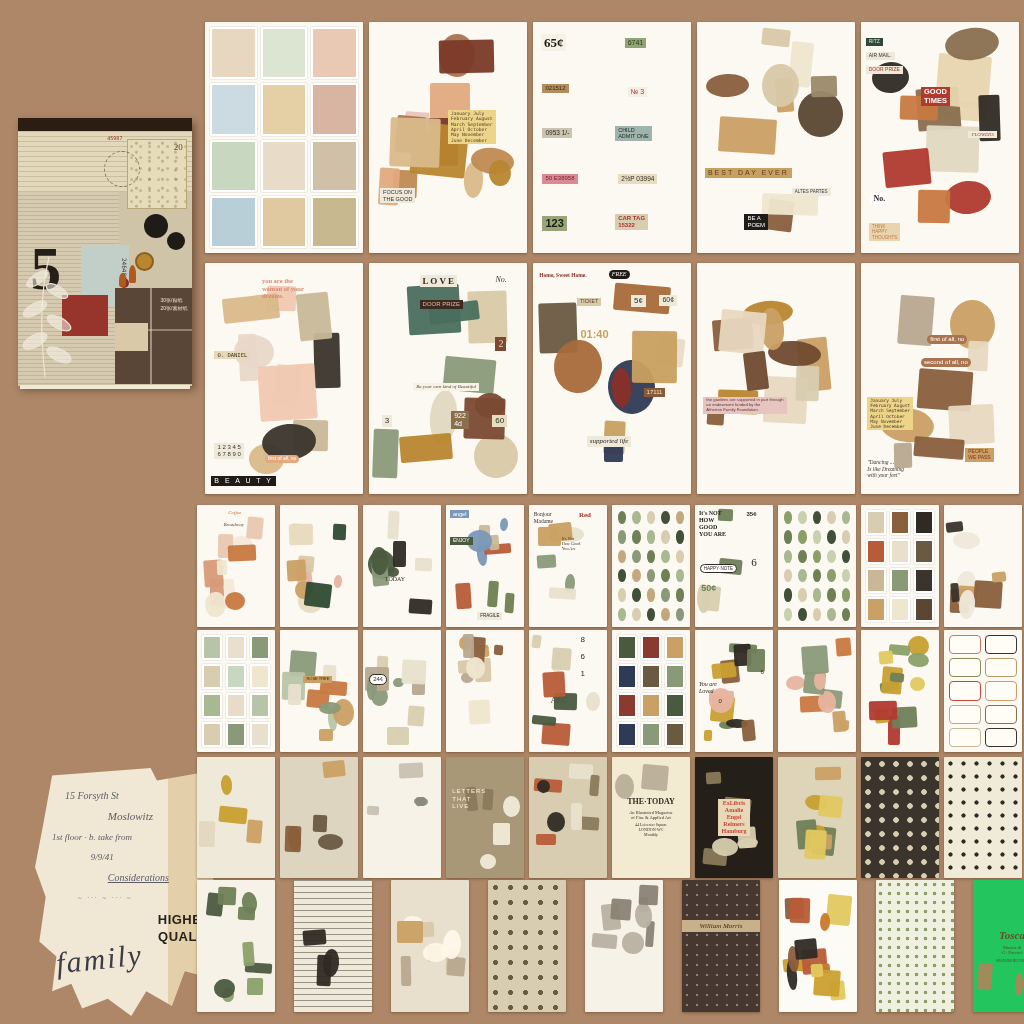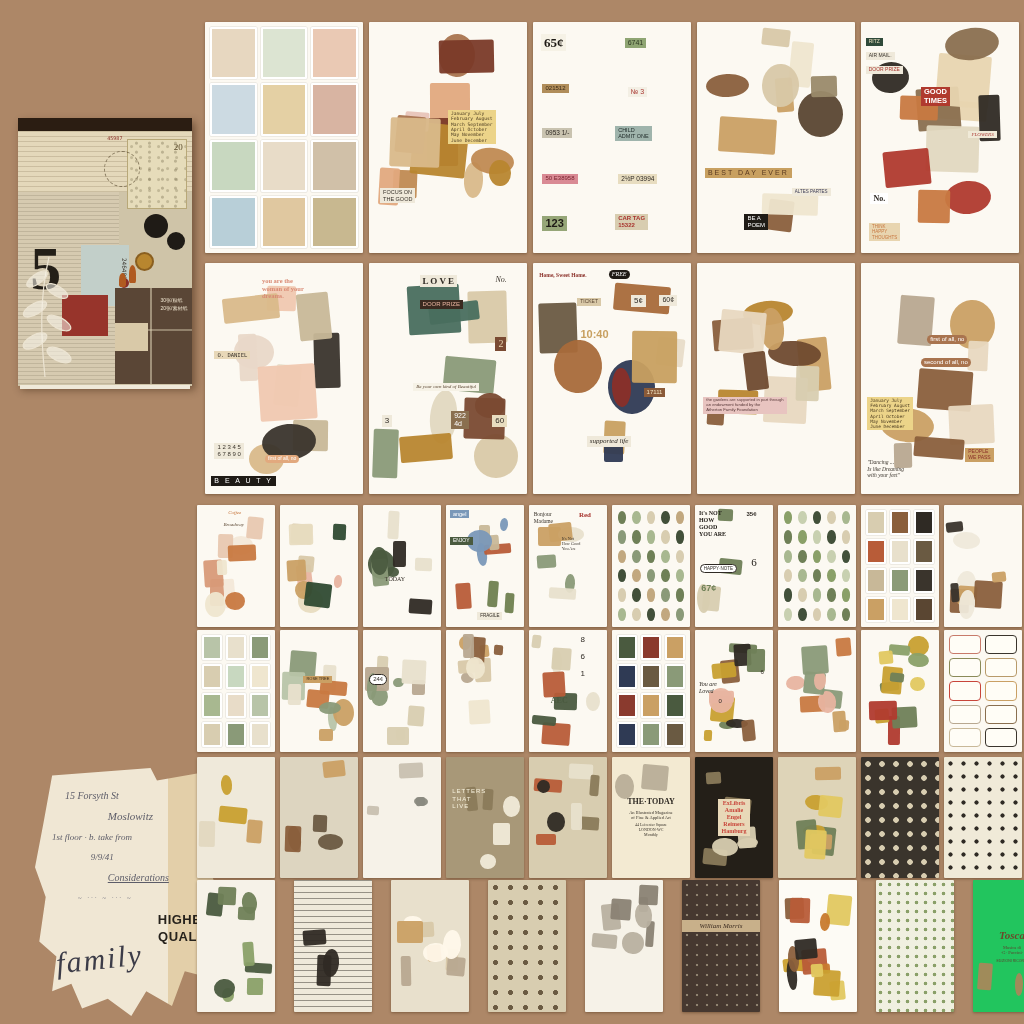--- a/index.html
+++ b/index.html
@@ -305,21 +305,21 @@
         <div class="blk" style="width: 23.7636%; height: 21.6949%; left: 3.85015%; top: 17.3877%; background: rgb(106, 90, 66); border-radius: 2px; transform: rotate(-1.76206deg); opacity: 0.95;"></div>
         <div class="blk" style="width: 11.8809%; height: 8.13195%; left: 44.7387%; top: 77.8556%; background: rgb(47, 58, 84); border-radius: 2px; transform: rotate(-0.0225651deg); opacity: 0.95;"></div>
         <div class="blk" style="width: 28.7199%; height: 22.4258%; left: 62.5718%; top: 29.4855%; background: rgb(200, 160, 96); border-radius: 2px; transform: rotate(0.417035deg); opacity: 0.95;"></div>
         <div class="blk" style="width: 30.0646%; height: 23.0733%; left: 13.3575%; top: 33.2275%; background: rgb(168, 106, 58); border-radius: 50%; transform: rotate(4.26662deg); opacity: 0.95;"></div>
         <div class="stack"></div>
         <div class="txt" style="font-size: 5.5px; color: rgb(138, 47, 40); font-family: &quot;Liberation Serif&quot;, serif; font-weight: bold; left: 4%; top: 4%;">Home, Sweet Home.</div>
         <div class="txt" style="font-size: 6px; color: rgb(255, 255, 255); font-family: &quot;Liberation Serif&quot;, serif; font-style: italic; background: rgb(31, 27, 22); padding: 1px 3px; border-radius: 7px; left: 48%; top: 3%;">FREE</div>
         <div class="txt" style="font-size: 5px; color: rgb(90, 70, 50); font-family: &quot;Liberation Sans&quot;, sans-serif; background: rgb(217, 201, 168); padding: 1px 3px; left: 28%; top: 15%;">TICKET</div>
         <div class="txt" style="font-size: 8px; color: rgb(47, 42, 36); font-family: &quot;Liberation Sans&quot;, sans-serif; background: rgb(239, 233, 218); padding: 1px 3px; left: 62%; top: 14%;">5¢</div>
         <div class="txt" style="font-size: 7px; color: rgb(47, 42, 36); font-family: &quot;Liberation Sans&quot;, sans-serif; background: rgb(239, 233, 218); padding: 1px 3px; left: 80%; top: 14%;">60¢</div>
-        <div class="txt" style="font-size: 11px; color: rgb(200, 160, 96); font-family: &quot;Liberation Sans&quot;, sans-serif; font-weight: bold; left: 30%; top: 28%;">10:40</div>
+        <div class="txt" style="font-size: 11px; color: rgb(200, 160, 96); font-family: &quot;Liberation Sans&quot;, sans-serif; font-weight: bold; left: 30%; top: 28%;">01:40</div>
         <div class="txt" style="font-size: 6px; color: rgb(240, 226, 192); font-family: &quot;Liberation Sans&quot;, sans-serif; background: rgb(138, 90, 56); padding: 1px 3px; left: 70%; top: 54%;">17111</div>
         <div class="txt" style="font-size: 7px; color: rgb(47, 42, 36); font-family: &quot;Liberation Serif&quot;, serif; font-style: italic; background: rgb(239, 233, 218); padding: 1px 3px; left: 34%; top: 75%;">supported life</div>
       </div>
       <div class="sheet">
         <div class="blk" style="width: 31.8712%; height: 10.5207%; left: 29.1465%; top: 16.4982%; background: rgb(184, 134, 47); border-radius: 50%; transform: rotate(-5.00136deg); opacity: 0.95;"></div>
         <div class="blk" style="width: 10.5194%; height: 7.13678%; left: 6.03447%; top: 63.1183%; background: rgb(138, 95, 60); border-radius: 2px; transform: rotate(3.56529deg); opacity: 0.95;"></div>
         <div class="blk" style="width: 18.8522%; height: 22.7948%; left: 64.5455%; top: 32.5992%; background: rgb(202, 160, 100); border-radius: 2px; transform: rotate(-5.76054deg); opacity: 0.95;"></div>
         <div class="blk" style="width: 27.0982%; height: 19.7695%; left: 42.5931%; top: 49.4018%; background: rgb(232, 216, 192); border-radius: 2px; transform: rotate(2.84213deg); opacity: 0.95;"></div>
         <div class="blk" style="width: 33.4115%; height: 10.7058%; left: 44.9036%; top: 33.7867%; background: rgb(111, 74, 47); border-radius: 50%; transform: rotate(4.0091deg); opacity: 0.95;"></div>
         <div class="blk" style="width: 14.7613%; height: 15.1748%; left: 62.9419%; top: 44.3925%; background: rgb(216, 205, 176); border-radius: 2px; transform: rotate(1.4132deg); opacity: 0.95;"></div>
@@ -471,21 +471,21 @@
         <div class="blk" style="width: 21.9072%; height: 20.2712%; left: 10.3221%; top: 66.3753%; background: rgb(216, 205, 176); border-radius: 2px; transform: rotate(5.88032deg); opacity: 0.95;"></div>
         <div class="blk" style="width: 19.0122%; height: 9.43668%; left: 29.1927%; top: 3.66604%; background: rgb(111, 128, 87); border-radius: 2px; transform: rotate(2.08896deg); opacity: 0.95;"></div>
         <div class="stack"></div>
         <div class="txt" style="font-size: 6px; color: rgb(31, 27, 22); font-family: &quot;Liberation Serif&quot;, serif; font-weight: bold; left: 5%; top: 4%;">It's NOT
 HOW
 GOOD
 YOU ARE</div>
         <div class="txt" style="font-size: 6px; color: rgb(47, 42, 36); font-family: &quot;Liberation Sans&quot;, sans-serif; font-weight: bold; left: 66%; top: 5%;">35¢</div>
         <div class="txt" style="font-size: 4.5px; color: rgb(47, 42, 36); font-family: &quot;Liberation Sans&quot;, sans-serif; background: rgb(255, 255, 255); padding: 1px 3px; border: 1px solid rgb(47, 42, 36); border-radius: 7px; left: 6%; top: 48%;">HAPPY·NOTE</div>
         <div class="txt" style="font-size: 11px; color: rgb(31, 27, 22); font-family: &quot;Liberation Serif&quot;, serif; left: 72%; top: 42%;">6</div>
-        <div class="txt" style="font-size: 9px; color: rgb(111, 128, 87); font-family: &quot;Liberation Sans&quot;, sans-serif; font-weight: bold; left: 8%; top: 64%;">67¢</div>
+        <div class="txt" style="font-size: 9px; color: rgb(111, 128, 87); font-family: &quot;Liberation Sans&quot;, sans-serif; font-weight: bold; left: 8%; top: 64%;">50¢</div>
       </div>
       <div class="sheet">
         <div class="tilegrid" style="grid-template-columns: repeat(5, 1fr); grid-template-rows: repeat(6, 1fr);">
           <div class="tile" style="background: rgb(138, 160, 104); border-radius: 50%; margin: 1px;"></div>
           <div class="tile" style="background: rgb(200, 208, 176); border-radius: 50%; margin: 1px;"></div>
           <div class="tile" style="background: rgb(66, 80, 58); border-radius: 50%; margin: 1px;"></div>
           <div class="tile" style="background: rgb(216, 205, 176); border-radius: 50%; margin: 1px;"></div>
           <div class="tile" style="background: rgb(168, 184, 144); border-radius: 50%; margin: 1px;"></div>
           <div class="tile" style="background: rgb(111, 128, 87); border-radius: 50%; margin: 1px;"></div>
           <div class="tile" style="background: rgb(138, 160, 104); border-radius: 50%; margin: 1px;"></div>

